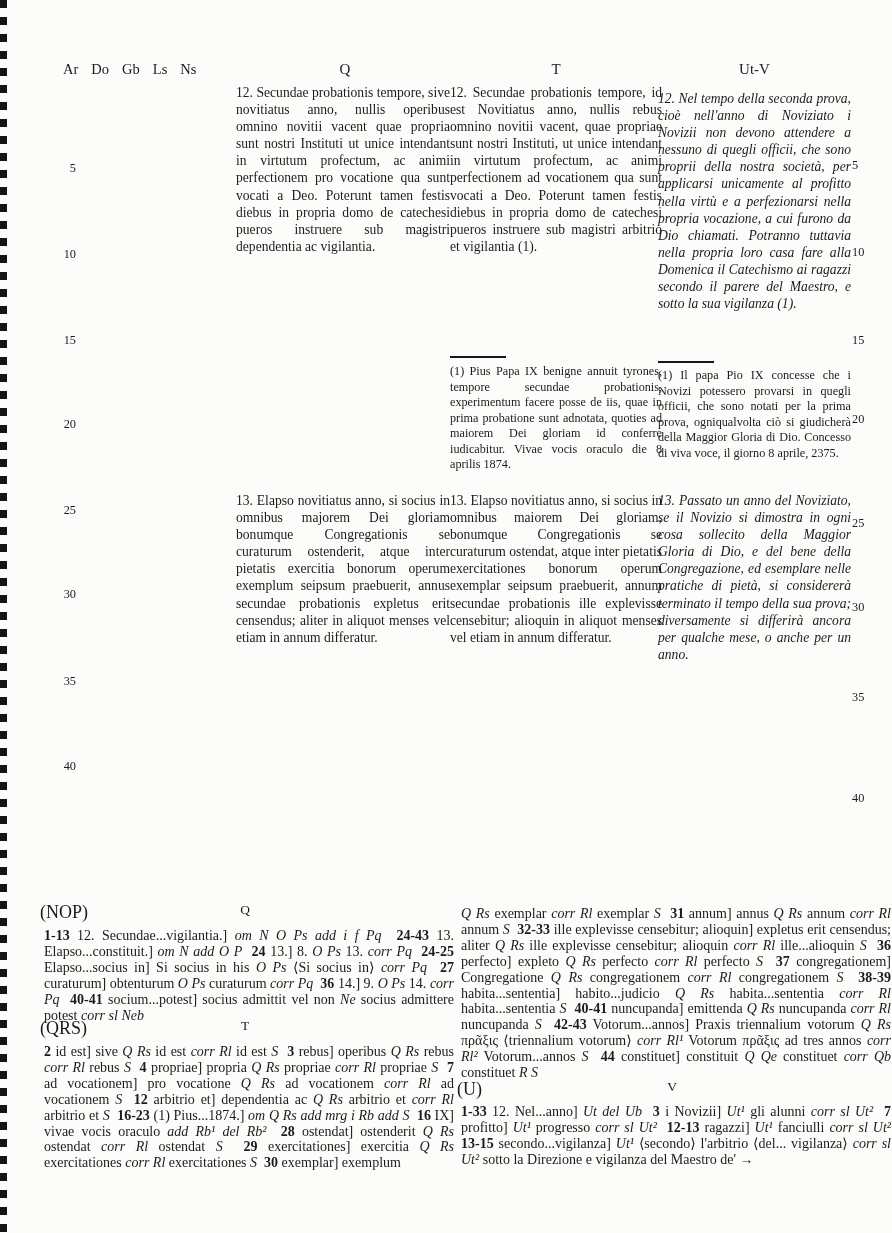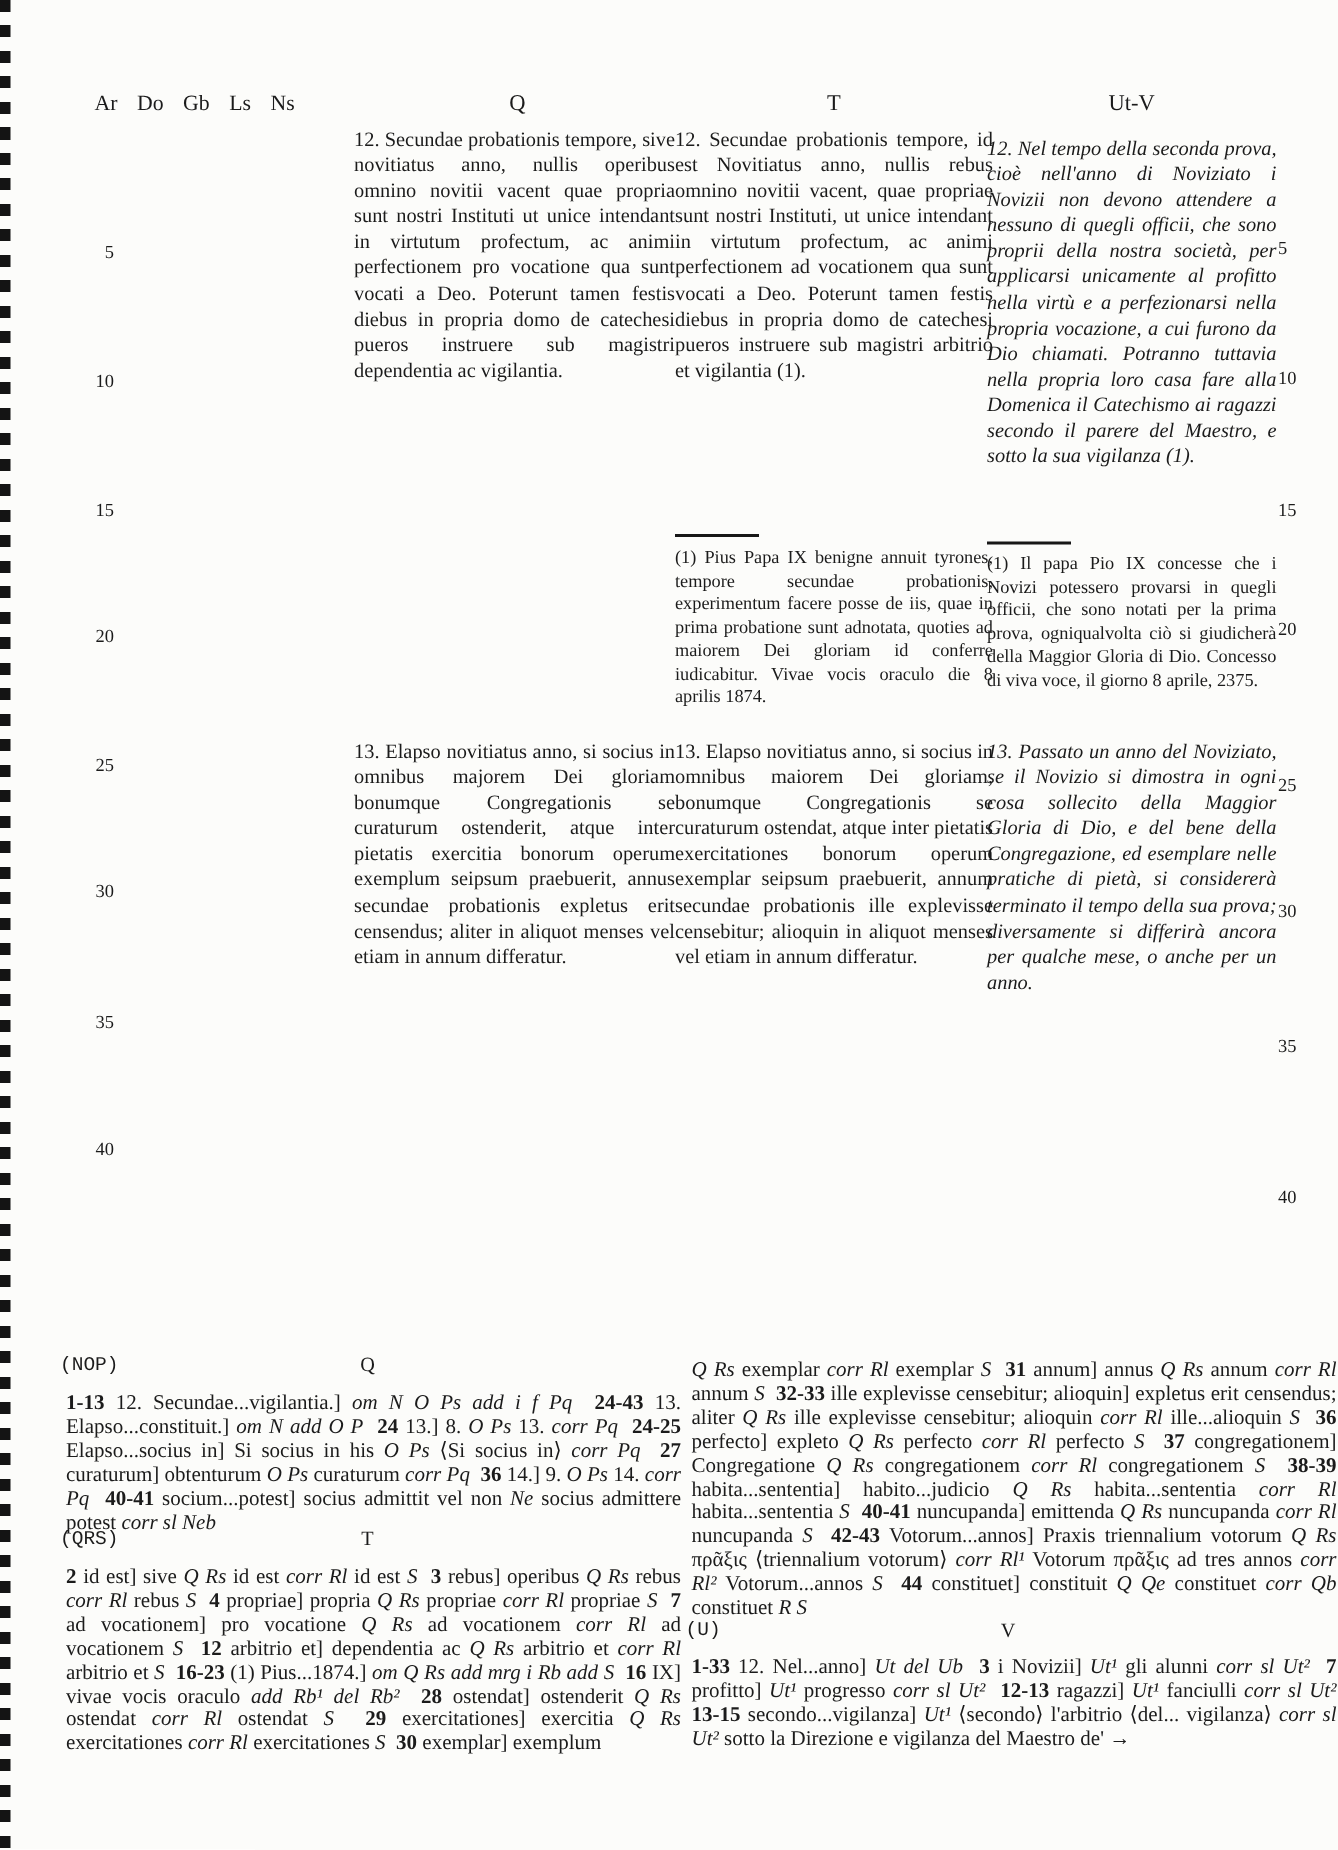--- a/index.html
+++ b/index.html
@@ -27,21 +27,21 @@
   .lineno.r{left:852px;width:32px;text-align:left;}
   
   .para{position:absolute;text-align:justify;font-size:13.6px;line-height:17.1px;margin:0;}
   .colq{left:236px;width:214px;}
   .colt{left:450px;width:212px;}
   .colv{left:658px;width:193px;}
   .ital{font-style:italic;}
   .fnrule{position:absolute;width:56px;border-top:2px solid #171717;height:0;}
   .footnote{position:absolute;text-align:justify;font-size:12.2px;line-height:15.5px;margin:0;}
   
-  .app-label{position:absolute;font-size:13px;font-family:Liberation Mono, monospace;}
+  .app-label{position:absolute;font-size:18px;}
   .app-head{position:absolute;font-size:13.5px;text-align:center;}
   .app-body{position:absolute;text-align:justify;font-size:14px;line-height:15.9px;margin:4px;white-space:pre-wrap;}
   .app-left{left:40px;width:410px;}
   .app-right{left:457px;width:430px;}
   .run-b{font-weight:bold;}
   .run-i{font-style:italic;}
   .run-r{font-style:normal;font-weight:normal;}
   .pageno{position:absolute;left:40px;top:1239px;font-size:14.5px;}
 </style>
 </head>

